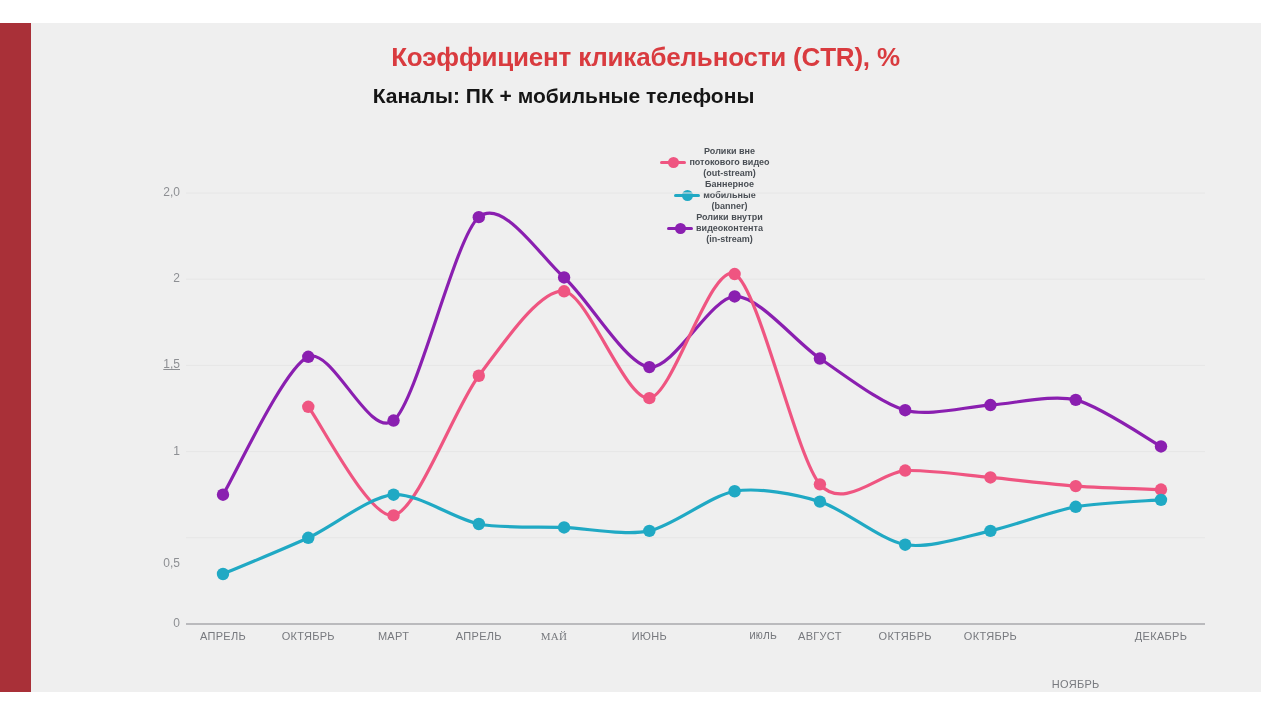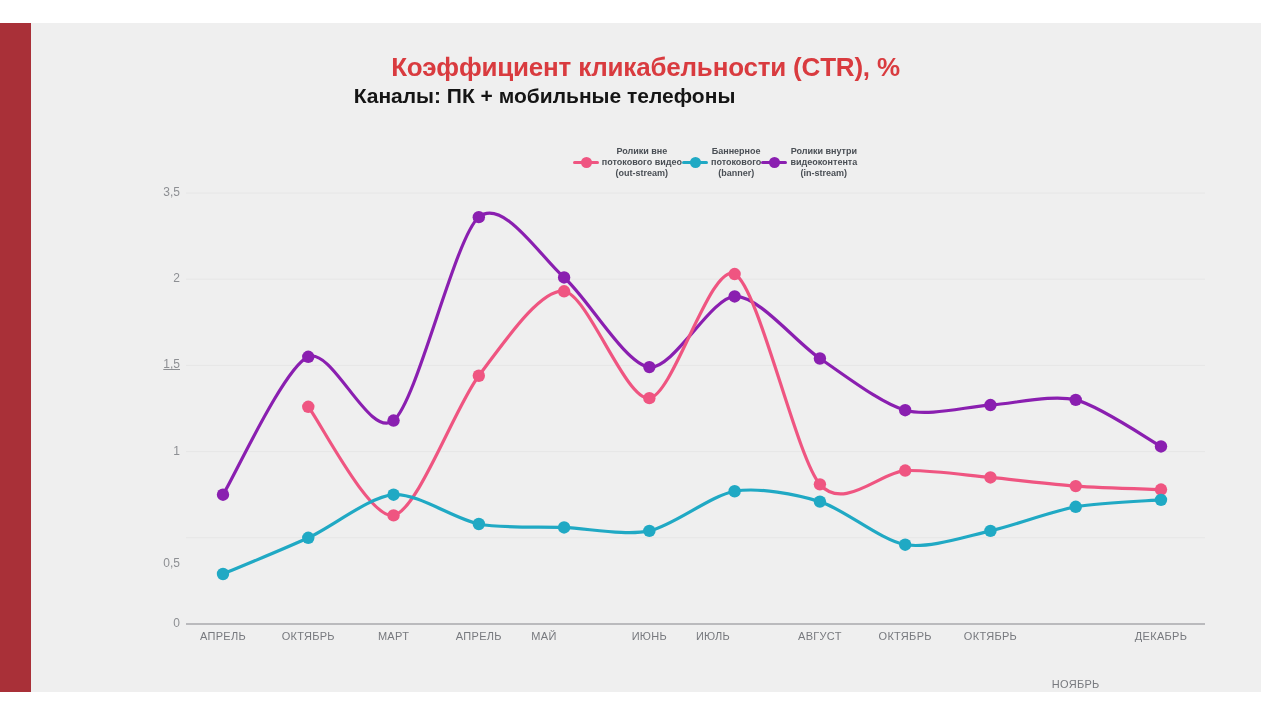--- a/index.html
+++ b/index.html
@@ -42,42 +42,42 @@
     position: absolute;
     left: 31px;
     top: 42px;
     width: 1229px;
     text-align: center;
     font-size: 26px;
     font-weight: bold;
     color: #d93b3f;
     letter-spacing: -0.2px;
     white-space: nowrap;
-    margin-top: 10px;
   }
   #chart-subtitle {
     position: absolute;
     left: 31px;
     top: 84px;
     width: 1027px;
     text-align: center;
     font-size: 21px;
     font-weight: bold;
     color: #151515;
     white-space: nowrap;
+    padding-left: 19px;
   }
 
   
   #legend {
     position: absolute;
     left: 520px;
     top: 146px;
     width: 390px;
     display: flex;
-    flex-direction: row;
+    flex-direction: column;
     align-items: center;
     justify-content: center;
     gap: 0px;
   }
   .legend-item {
     display: flex;
     flex-direction: row;
     align-items: center;
     gap: 3px;
   }
@@ -161,21 +161,21 @@
         <span>(out-stream)</span>
       </span>
     </div>
     <div class="legend-item">
       <span class="legend-marker">
         <span class="lm-line" style="background:#20a9c4"></span>
         <span class="lm-dot" style="background:#20a9c4"></span>
       </span>
       <span class="legend-label">
         <span>Баннерное</span><br>
-        <span>потокового</span><br>
+        <span>мобильные</span><br>
         <span>(banner)</span>
       </span>
     </div>
     <div class="legend-item">
       <span class="legend-marker">
         <span class="lm-line" style="background:#8a1fb0"></span>
         <span class="lm-dot" style="background:#8a1fb0"></span>
       </span>
       <span class="legend-label">
         <span>Ролики внутри</span><br>
@@ -231,28 +231,28 @@
       <circle cx="1075.7272727272725" cy="506.768" r="6.2" fill="#20a9c4"></circle>
       <circle cx="1161" cy="499.872" r="6.2" fill="#20a9c4"></circle>
     </svg>
 
   <div id="plot-area">
       <div class="ytick-label" style="left: 140px; top: 616px;">0</div>
       <div class="ytick-label" style="left: 140px; top: 556px;">0,5</div>
       <div class="ytick-label" style="left: 140px; top: 443.6px;">1</div>
       <div class="ytick-label" style="left: 140px; top: 357.4px; text-decoration: underline;">1,5</div>
       <div class="ytick-label" style="left: 140px; top: 271.2px;">2</div>
-      <div class="ytick-label" style="left: 140px; top: 185px;">3,5</div>
+      <div class="ytick-label" style="left: 140px; top: 185px;">2,0</div>
       <div class="xtick-label" style="left: 163px; width: 120px;">АПРЕЛЬ</div>
       <div class="xtick-label" style="left: 248.273px; width: 120px;">ОКТЯБРЬ</div>
       <div class="xtick-label" style="left: 333.545px; width: 120px;">МАРТ</div>
       <div class="xtick-label" style="left: 418.818px; width: 120px;">АПРЕЛЬ</div>
-      <div class="xtick-label" style="left: 484px; width: 120px;">МАЙ</div>
+      <div class="xtick-label" style="left: 494px; width: 120px; font-family: Liberation Serif, serif;">МАЙ</div>
       <div class="xtick-label" style="left: 589.364px; width: 120px;">ИЮНЬ</div>
-      <div class="xtick-label" style="left: 653px; width: 120px;">ИЮЛЬ</div>
+      <div class="xtick-label" style="left: 703px; width: 120px; font-family: Liberation Mono, monospace;">ИЮЛЬ</div>
       <div class="xtick-label" style="left: 759.909px; width: 120px;">АВГУСТ</div>
       <div class="xtick-label" style="left: 845.182px; width: 120px;">ОКТЯБРЬ</div>
       <div class="xtick-label" style="left: 930.455px; width: 120px; text-align: center;">ОКТЯБРЬ</div>
       <div class="xtick-label" style="left: 1015.73px; width: 120px; margin-top: 48px;">НОЯБРЬ</div>
       <div class="xtick-label" style="left: 1101px; width: 120px;">ДЕКАБРЬ</div>
     </div>
 
 </div>
 
 </body></html>

